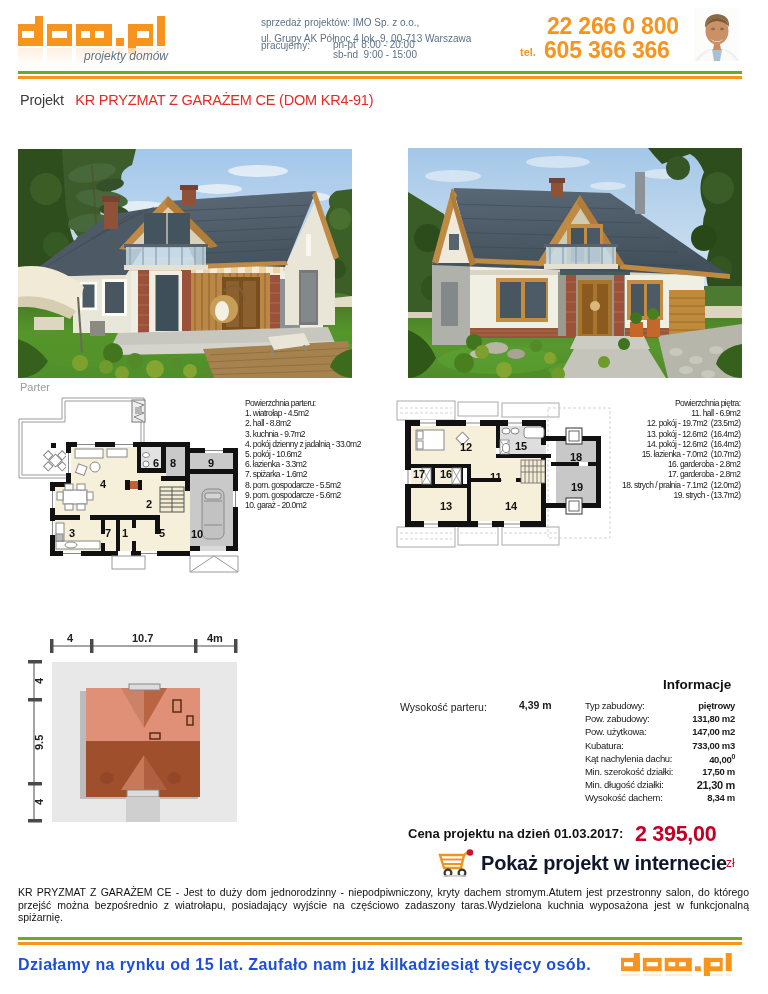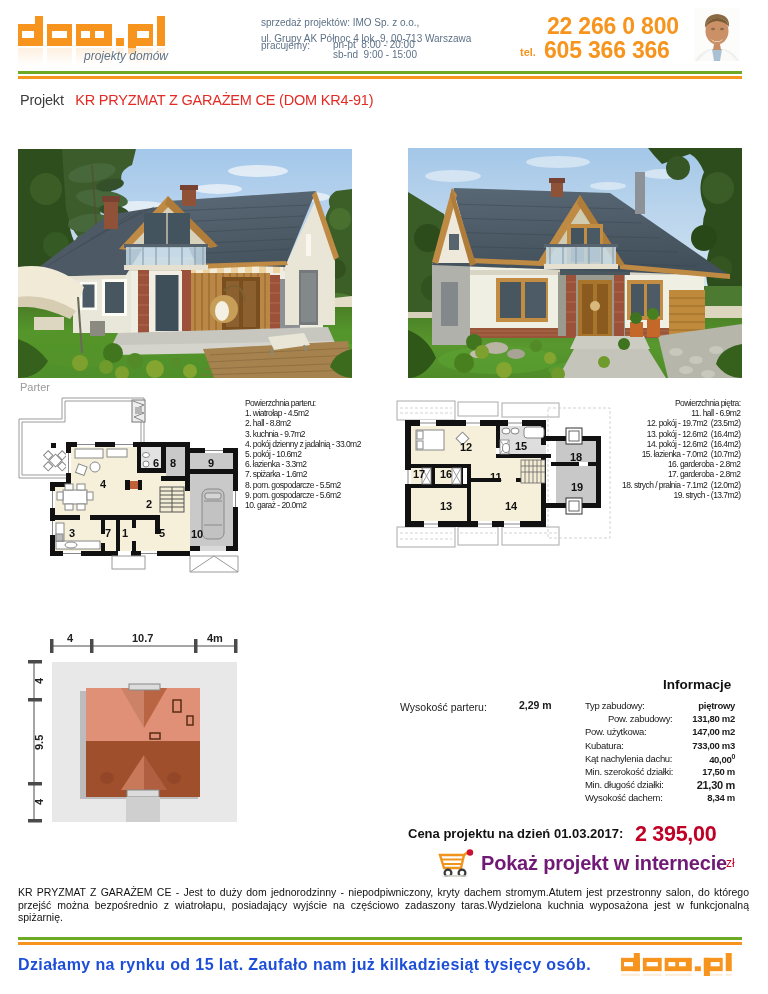--- a/index.html
+++ b/index.html
@@ -872,27 +872,27 @@
 <text x="179" y="12">4m</text>
 <text x="15" y="54" transform="rotate(-90 15 54)">4</text>
 <text x="15" y="120" transform="rotate(-90 15 120)">9.5</text>
 <text x="15" y="175" transform="rotate(-90 15 175)">4</text>
 </g>
 </svg>
 </div>
 
 <div class="abs" style="left:400px;top:701px;font-size:10.5px;color:#1a1a1a;">Wysokość parteru:</div>
 
-<div class="abs" style="left:519px;top:699px;font-size:10.5px;font-weight:bold;color:#1a1a1a;">2,29 m</div>
+<div class="abs" style="left:519px;top:699px;font-size:10.5px;font-weight:bold;color:#1a1a1a;">4,39 m</div>
 
 <div class="abs" style="left:663px;top:677px;font-size:13.5px;font-weight:bold;color:#111;">Informacje</div>
 
 <div class="abs" id="infotable" style="left:585px;top:700px;width:150px;font-size:9.5px;letter-spacing:-0.3px;color:#1a1a1a;">
   <div style="position:relative;height:13.2px;"><span>Typ zabudowy:</span><span style="position:absolute;right:0;font-weight:bold;">piętrowy</span></div>
-  <div style="position:relative;height:13.2px;margin-left:23px;"><span>Pow. zabudowy:</span><span style="position:absolute;right:0;font-weight:bold;">131,80 m2</span></div>
+  <div style="position:relative;height:13.2px;"><span>Pow. zabudowy:</span><span style="position:absolute;right:0;font-weight:bold;">131,80 m2</span></div>
   <div style="position:relative;height:13.2px;"><span>Pow. użytkowa:</span><span style="position:absolute;right:0;font-weight:bold;">147,00 m2</span></div>
   <div style="position:relative;height:13.2px;"><span>Kubatura:</span><span style="position:absolute;right:0;font-weight:bold;">733,00 m3</span></div>
   <div style="position:relative;height:13.2px;"><span>Kąt nachylenia dachu:</span><span style="position:absolute;right:0;font-weight:bold;">40,00<sup style="font-size:7px;">0</sup></span></div>
   <div style="position:relative;height:13.2px;"><span>Min. szerokość działki:</span><span style="position:absolute;right:0;font-weight:bold;">17,50 m</span></div>
   <div style="position:relative;height:13.2px;"><span>Min. długość działki:</span><span style="position:absolute;right:0;font-weight:bold;font-size:11px;">21,30 m</span></div>
   <div style="position:relative;height:13.2px;"><span>Wysokość dachem:</span><span style="position:absolute;right:0;font-weight:bold;">8,34 m</span></div>
 </div>
 
 <div class="abs" style="left:408px;top:826px;font-size:13px;font-weight:bold;color:#111;">Cena projektu na dzień 01.03.2017:</div>
 
@@ -906,21 +906,21 @@
 <line x1="4" y1="10.5" x2="25" y2="10.5" stroke="#f0941e" stroke-width="2"></line>
 <line x1="5" y1="15" x2="24" y2="15" stroke="#f0941e" stroke-width="2"></line>
 <line x1="25" y1="7" x2="31" y2="2" stroke="#f0941e" stroke-width="2.4"></line>
 <circle cx="32" cy="3.5" r="3.2" fill="#cc1133"></circle>
 <circle cx="10" cy="24" r="3.4" fill="#fff" stroke="#3a3a3a" stroke-width="2.2"></circle>
 <circle cx="24" cy="24" r="3.4" fill="#fff" stroke="#3a3a3a" stroke-width="2.2"></circle>
 <ellipse cx="17" cy="27" rx="13" ry="1" fill="#d8d8d0"></ellipse>
 </svg>
 </div>
 
-<div class="abs" style="left:481px;top:852px;font-size:20px;font-weight:bold;color:#701a75;letter-spacing:-0.2px;">Pokaż projekt w internecie</div>
+<div class="abs" style="left:481px;top:852px;font-size:20px;font-weight:bold;color:#0f172a;letter-spacing:-0.2px;">Pokaż projekt w internecie</div>
 
 <div class="abs" style="left:18px;top:886px;width:731px;font-size:10.5px;color:#111;line-height:12.6px;text-align:justify;">KR PRYZMAT Z GARAŻEM CE - Jest to duży dom jednorodzinny - niepodpiwniczony, kryty dachem stromym.Atutem jest przestronny salon, do którego przejść można bezpośrednio z wiatrołapu, posiadający wyjście na częściowo zadaszony taras.Wydzielona kuchnia wyposażona jest w funkcjonalną spiżarnię.</div>
 
 <div class="abs" style="left:18px;top:937px;width:724px;height:3px;background:#6faa27;"></div>
 
 <div class="abs" style="left:18px;top:942px;width:724px;height:3px;background:#f7941d;"></div>
 
 <div class="abs" style="left:18px;top:956px;font-size:16px;letter-spacing:0.4px;font-weight:bold;color:#1d4ed8;">Działamy na rynku od 15 lat. Zaufało nam już kilkadziesiąt tysięcy osób.</div>
 
 <div class="abs" style="left:621px;top:953px;">

